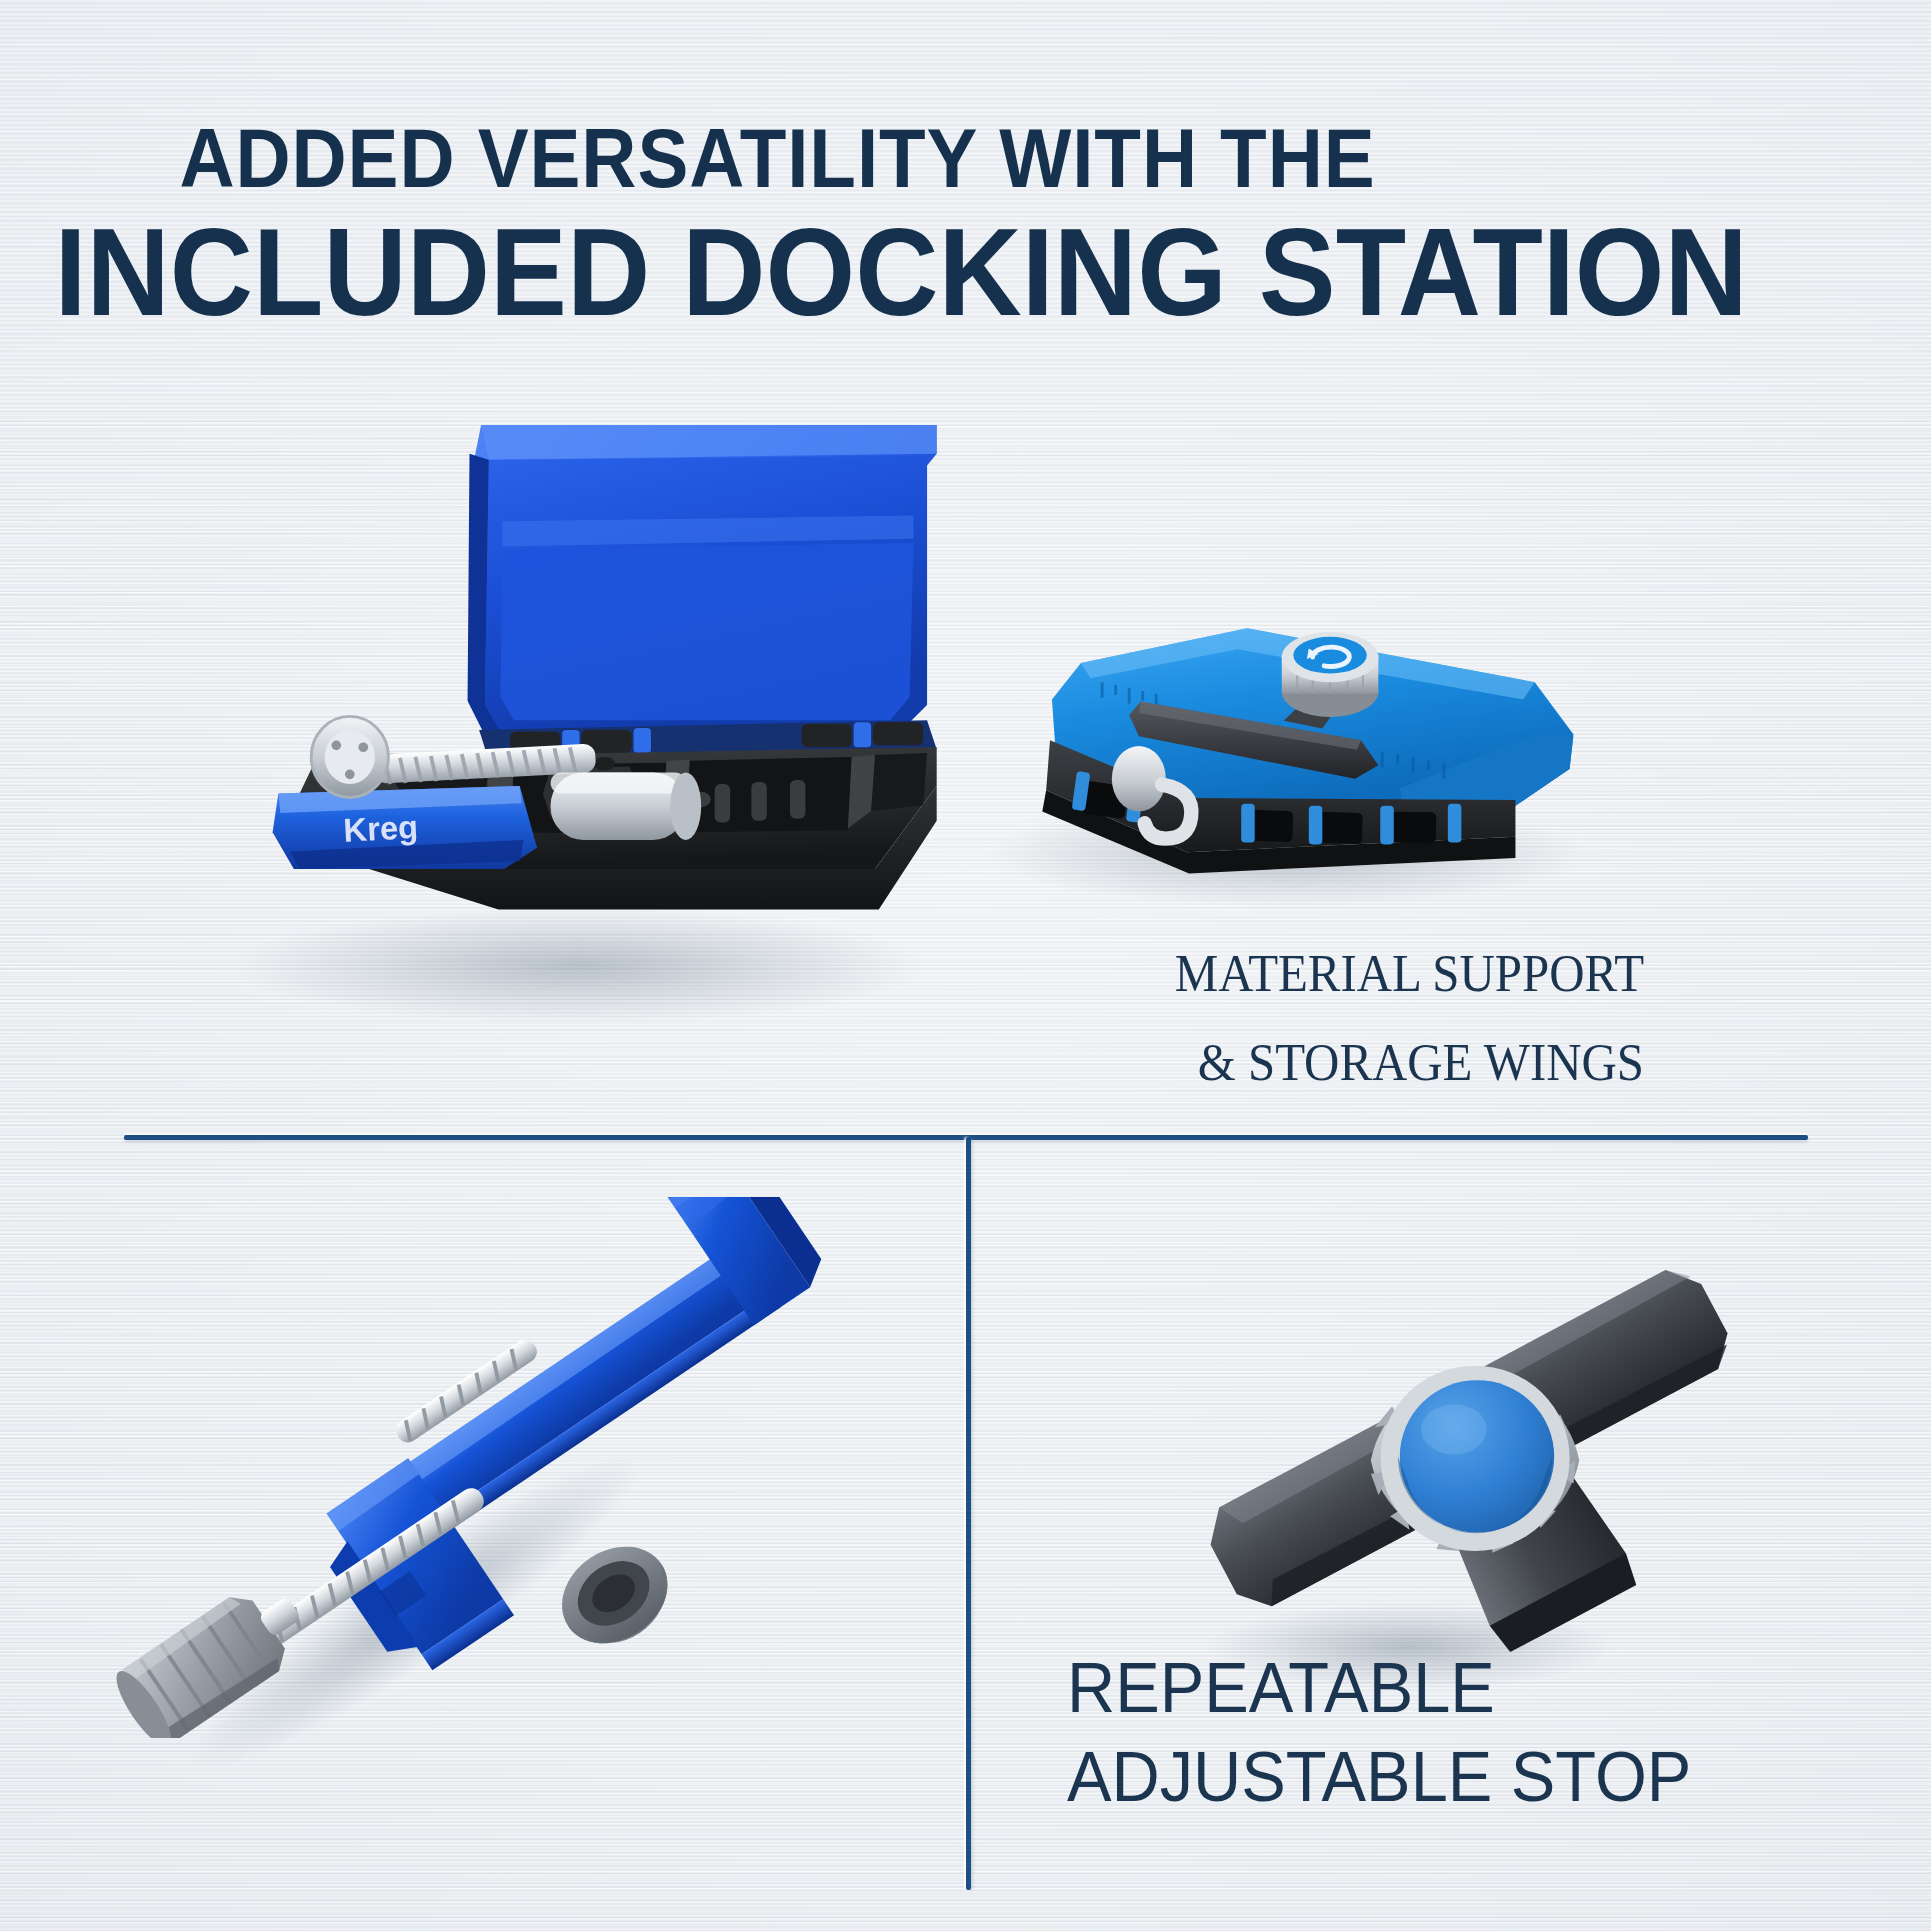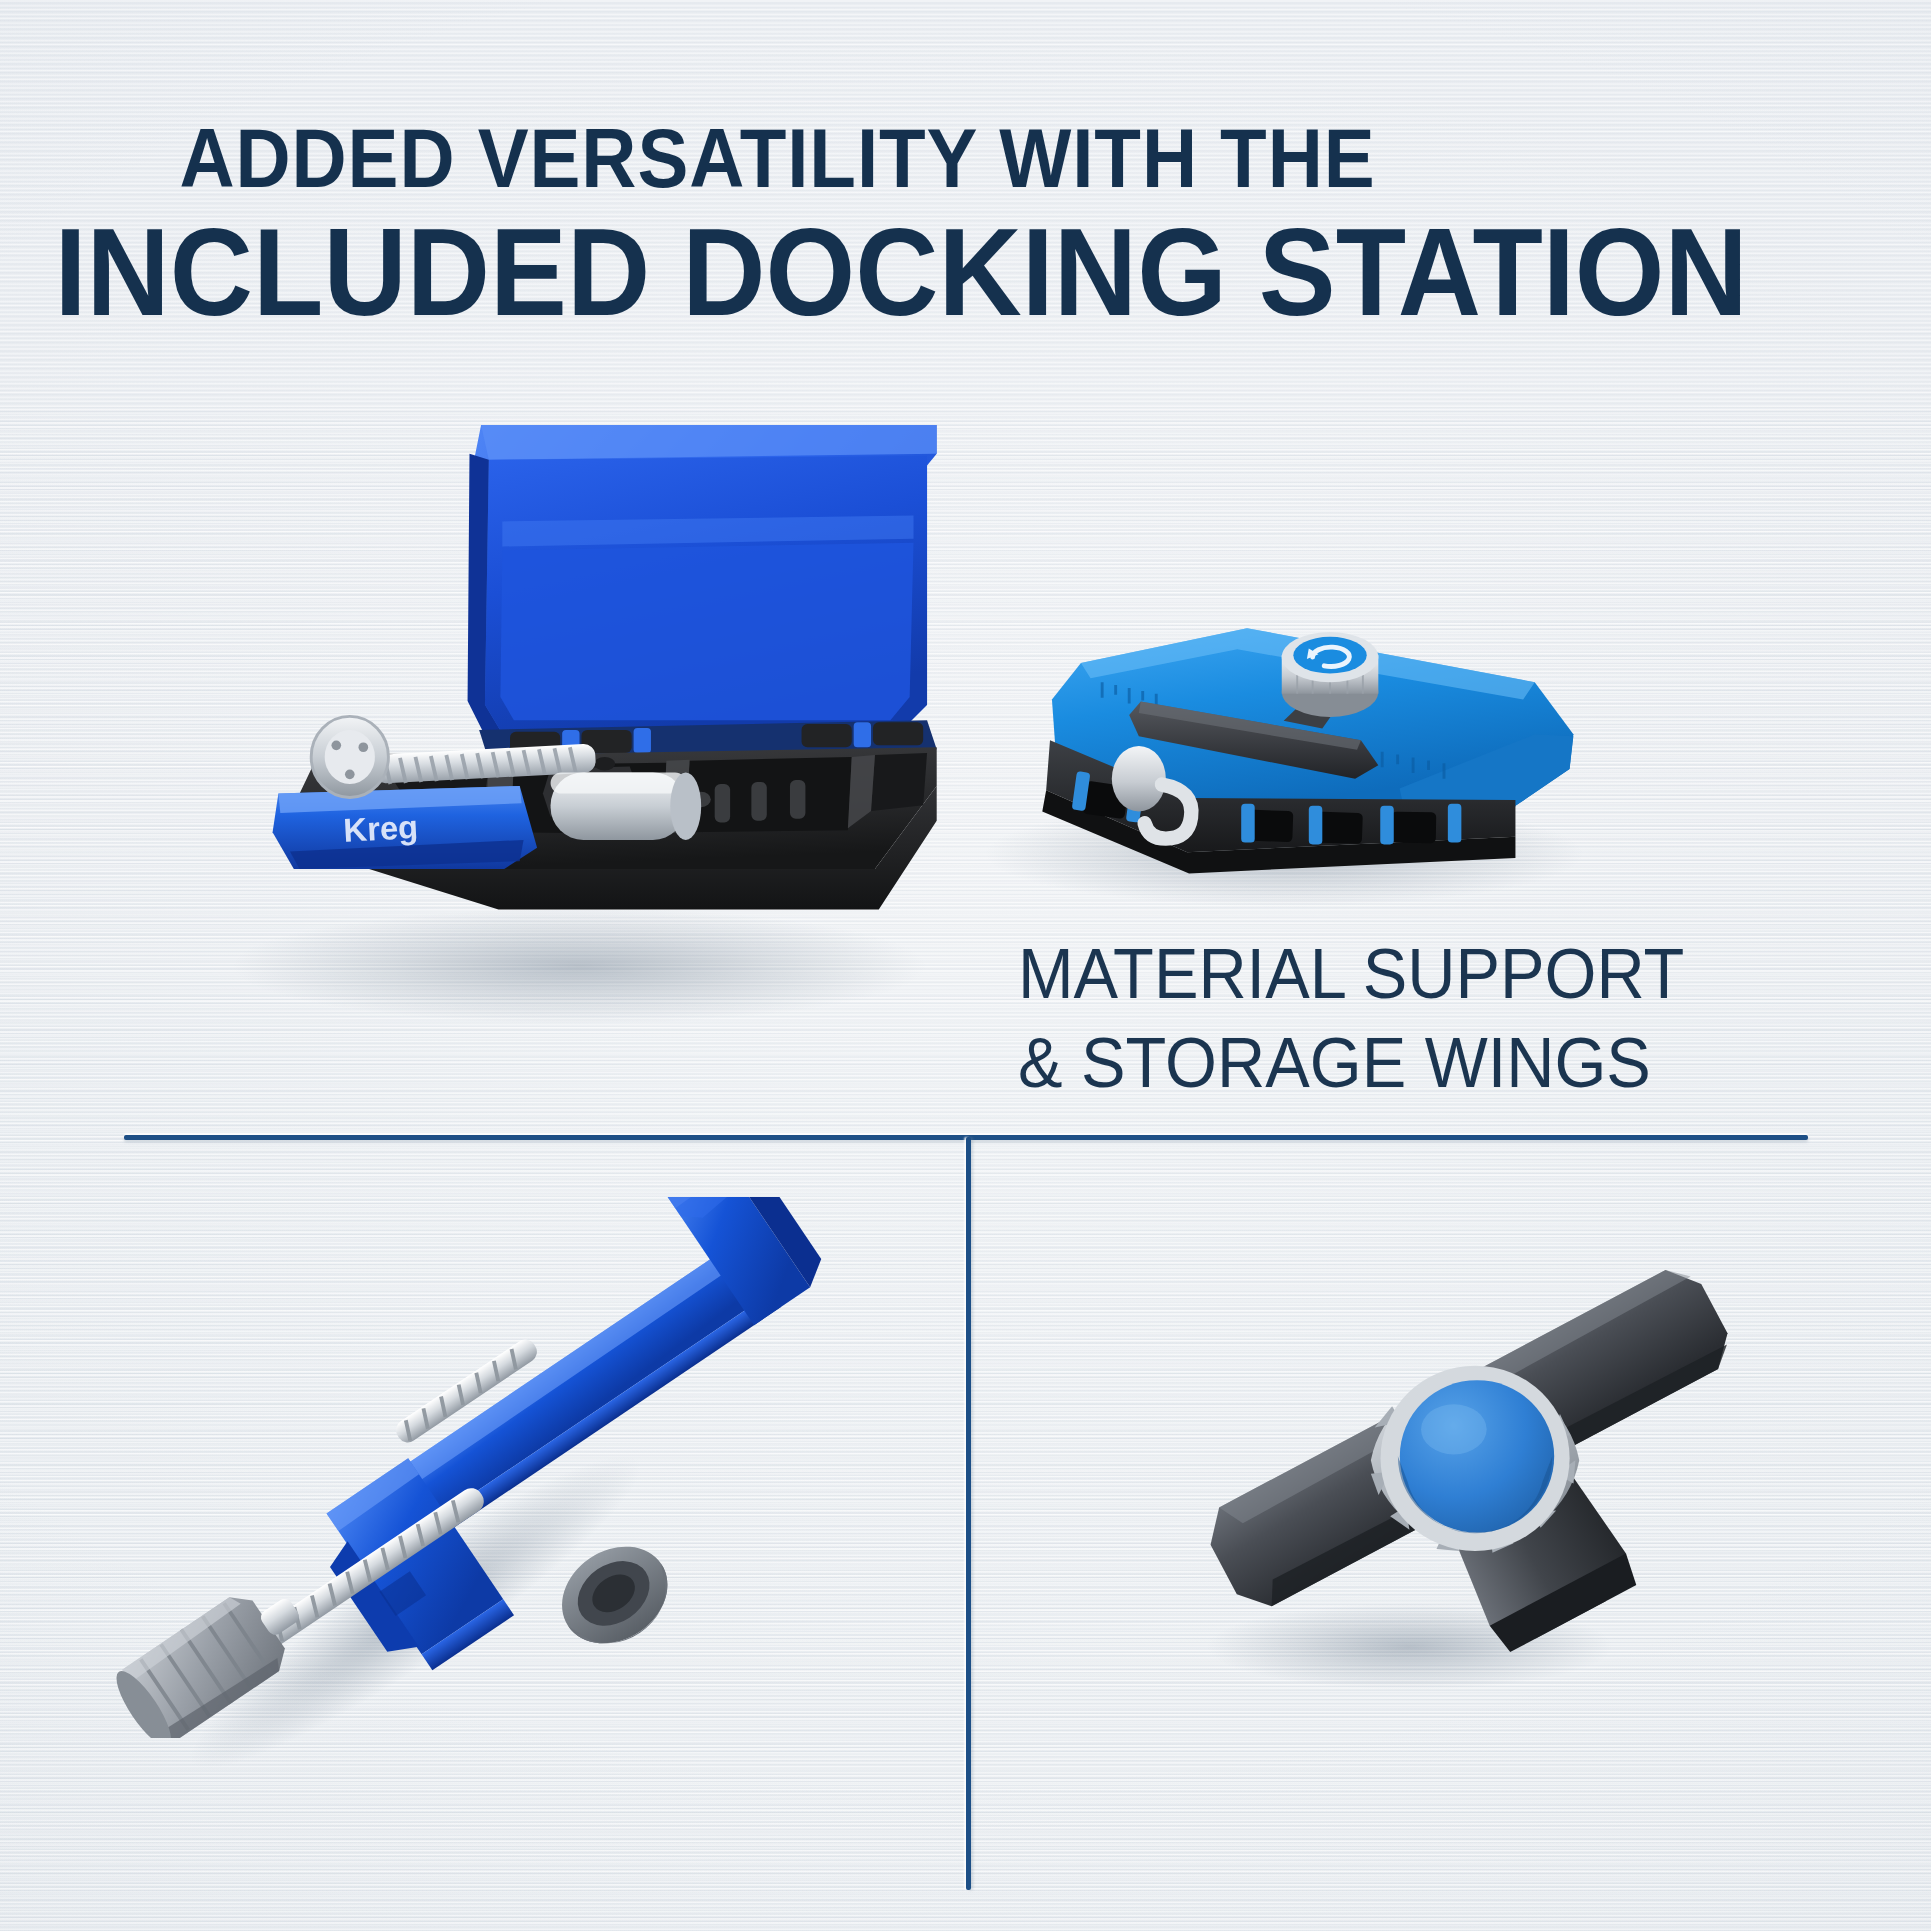--- a/index.html
+++ b/index.html
@@ -51,21 +51,21 @@
   }
   .head-2{
     color:#15314e;font-weight:700;font-size:124px;line-height:127px;
     letter-spacing:0px;transform:scaleX(.93);transform-origin:50% 50%;
     white-space:nowrap;margin-top:5.8px;
   }
 
   
   .cap{position:absolute;color:#1b3550;font-weight:400;z-index:45;}
   .cap div{white-space:nowrap;transform:scaleX(.94);transform-origin:0 50%;}
-  #cap-wings{left:978px;top:929px;font-size:71px;line-height:89px;}
+  #cap-wings{left:978px;top:929px;font-size:52px;line-height:89px;font-family:Liberation Serif, serif;}
   #cap-wings div{transform-origin:100% 50%;text-align:right;}
   #cap-wings{text-align:right;width:666px;left:978px;}
   #cap-bench{left:359px;top:1643px;font-size:71px;line-height:89px;}
   #cap-stop{left:1067px;top:1643px;font-size:71px;line-height:89px;}
 
   
   .hr-div{position:absolute;left:124px;top:1135px;width:1684px;height:4.8px;
           background:#1d4f86;border-radius:1.9px;
           box-shadow:0 -1.9px 1.9px rgba(255,255,255,.85), 0 1.9px 2.9px rgba(120,140,160,.30);z-index:30;}
   .v-div{position:absolute;left:966px;top:1137px;width:4.8px;height:753px;
@@ -443,16 +443,20 @@
           <path d="M-68 58 l-20 -14 l16 -10 z"></path>
         <path d="M-100 22 l-8 -22 l20 -2 z"></path>
       </g>
       <ellipse cx="0" cy="-16" rx="98" ry="96" fill="#d4d9de"></ellipse>
       <ellipse cx="2" cy="-18" rx="80" ry="79" fill="url(#knobCap)"></ellipse>
       <ellipse cx="-22" cy="-46" rx="34" ry="26" fill="#7dbcf2" opacity=".35"></ellipse>
       <path d="M-80 -18 a80 79 0 0 0 160 0 l-10 26 a72 70 0 0 1 -140 0 z" fill="#17518f" opacity=".5"></path>
     </g>
   </svg>
 
+  <div class="cap" id="cap-stop">
+    <div>REPEATABLE</div>
+    <div>ADJUSTABLE STOP</div>
+  </div>
 
   <div id="vign"></div>
 </div>
 
 
 </body></html>

